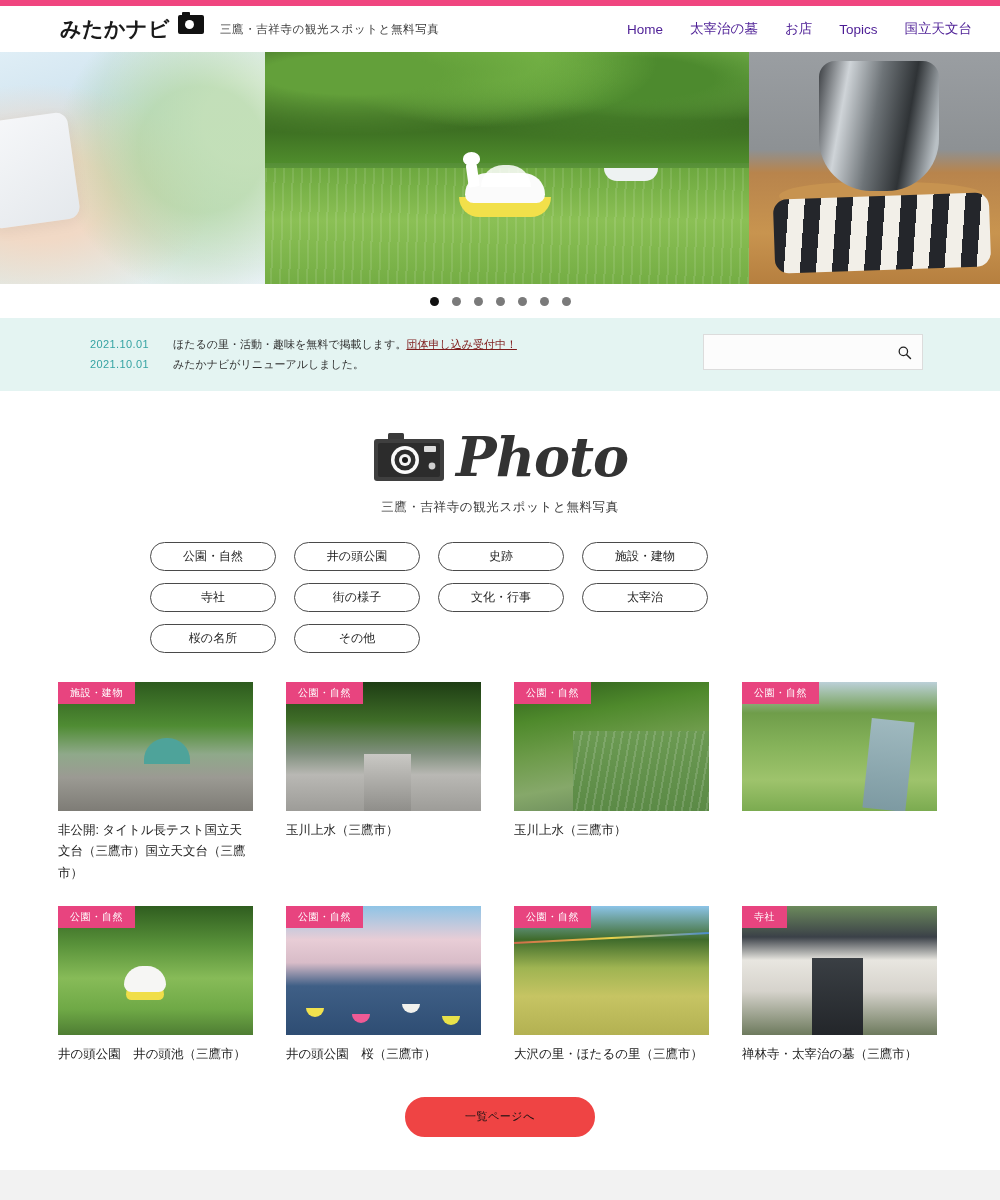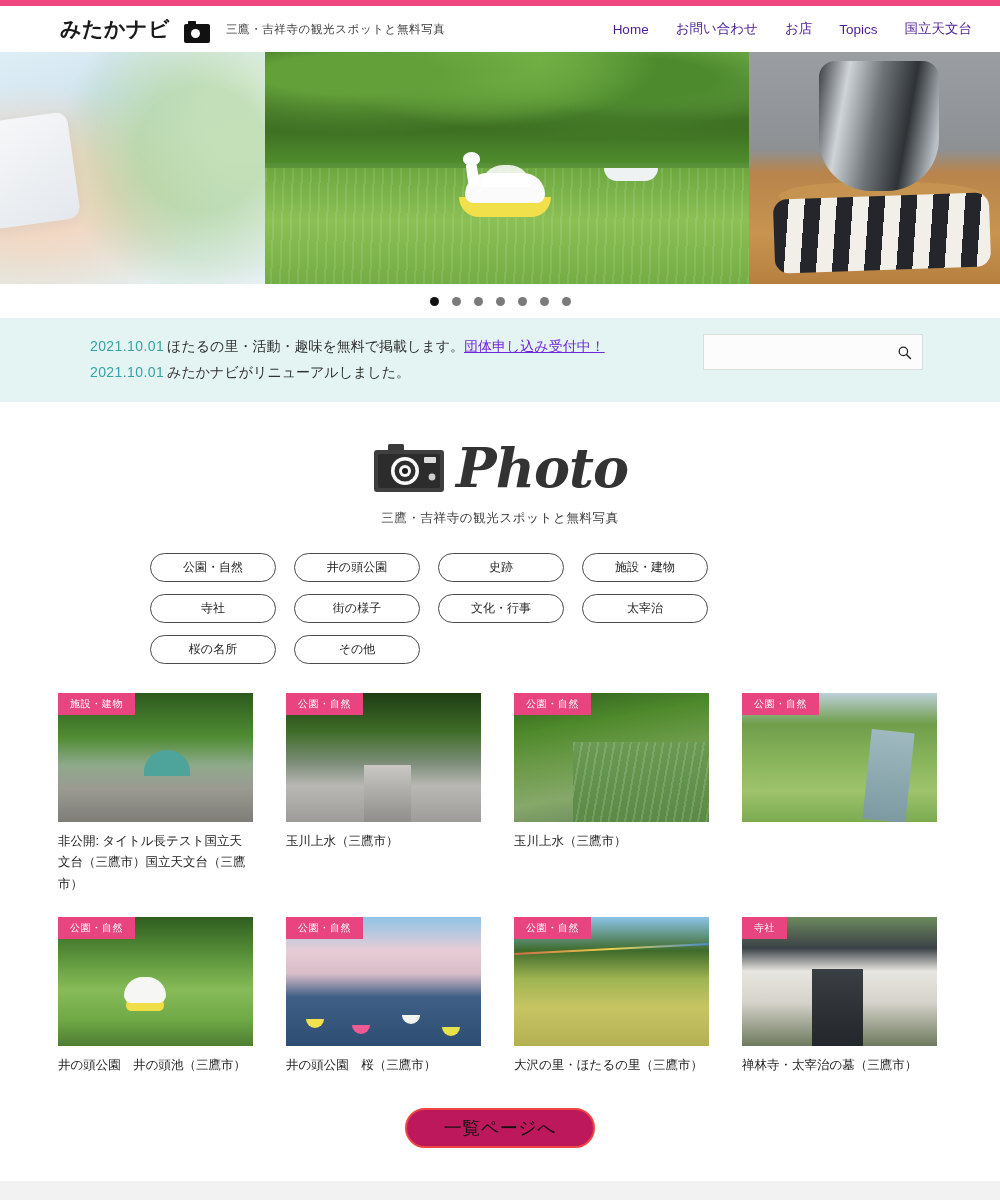--- a/index.html
+++ b/index.html
@@ -15,21 +15,21 @@
   .top-bar { height: 6px; background: #f0457f; width: 100%; }
 
   
   .header {
     height: 46px;
     display: flex;
     align-items: center;
     padding: 0 28px 0 60px;
     background: #fff;
   }
-  .logo-wrap { display: flex; align-items: flex-end; gap: 14px; }
+  .logo-wrap { display: flex; align-items: flex-start; gap: 8px; }
   .logo-text {
     font-size: 21px; font-weight: bold; letter-spacing: .5px; color: #1a1a1a;
     font-family: "DejaVu Sans", sans-serif;
   }
   .logo-cam {
     width: 26px; height: 19px; background: #111; border-radius: 2px;
     position: relative; display: inline-block;
   }
   .logo-cam::before {
     content: ""; position: absolute; left: 4px; top: -3px;
@@ -141,24 +141,24 @@
     background: #fff;
   }
   .dot { width: 9px; height: 9px; border-radius: 50%; background: #7a7a7a; }
   .dot.active { background: #111; }
 
   
   .news-band {
     background: #e4f4f2; padding: 16px 0; display: flex; align-items: flex-start;
   }
   .news-list { margin-left: 90px; }
-  .news-row { display: flex; gap: 3px; font-size: 14px; line-height: 1.85; }
+  .news-row { display: flex; gap: 24px; font-size: 11px; line-height: 1.85; }
   .news-date { color: #36a3a3; letter-spacing: .4px; white-space: nowrap; }
   .news-text { color: #303030; }
-  .news-text a { color: #6d28d9; text-decoration: underline; }
+  .news-text a { color: #7f1d1d; text-decoration: underline; }
 
   .search-box {
     margin-left: auto; margin-right: 77px;
     width: 220px; height: 36px; background: #fcfcfc;
     border: 1px solid #dcdcdc; display: flex; align-items: center;
     padding: 0 10px;
   }
   .search-input {
     flex: 1; border: none; outline: none; background: transparent;
     font-size: 12px; font-family: inherit; color: #333;
@@ -223,42 +223,42 @@
   .t-rice::after { content:""; position:absolute; left:0; right:0; top:24%; height:2px;
     background: linear-gradient(90deg,#cf6a4a,#e8d24a,#4a8ccf); transform: rotate(-3deg); }
   .t-temple { background: linear-gradient(180deg,#6c8a5c 0%,#3b4148 24%,#e8e6e0 42%,#d6d3cc 66%,#6d7a5d 100%); }
   .t-temple::after { content:""; position:absolute; left:36%; top:40%; width:26%; height:60%;
     background: linear-gradient(180deg,#3a3f44,#23262a); }
 
   
   .list-btn-wrap { display: flex; justify-content: center; margin-top: 31px; }
   .list-btn {
     width: 190px; height: 40px; border: 2px solid #ef4444; border-radius: 22px;
-    background: #be185d; font-size: 18px; color: #111; cursor: pointer;
+    background: #ef4444; font-size: 11px; color: #111; cursor: pointer;
     font-family: inherit; letter-spacing: .5px;
   }
 
   
   .shop-band { margin-top: 33px; background: #f2f2f2; height: 113px;
     display: flex; align-items: center; justify-content: center; gap: 8px; }
 </style>
 </head>
 <body>
 
 <div class="top-bar"></div>
 
 <div class="header">
   <div class="logo-wrap">
     <span class="logo-text">みたかナビ</span>
     <span class="logo-cam"></span>
   </div>
   <span class="tagline">三鷹・吉祥寺の観光スポットと無料写真</span>
   <nav class="nav">
     <a href="#">Home</a>
-    <a href="#">お問い合わせ</a>
+    <a href="#">太宰治の墓</a>
     <a href="#">お店</a>
     <a href="#">Topics</a>
     <a href="#">国立天文台</a>
   </nav>
 </div>
 
 <div class="hero">
   <div class="slide side">
     <div class="img-phone"></div>
   </div>

